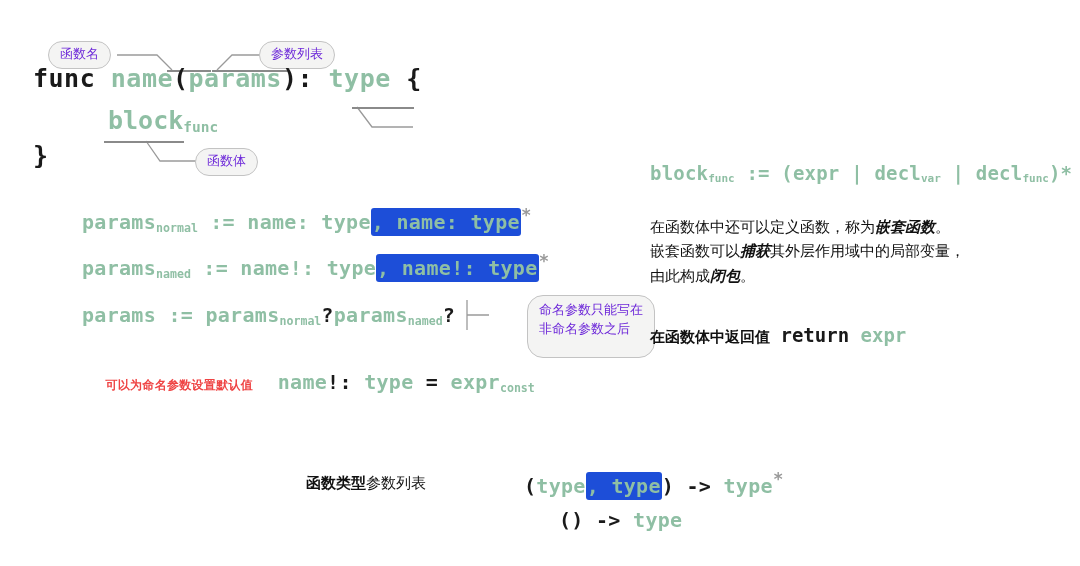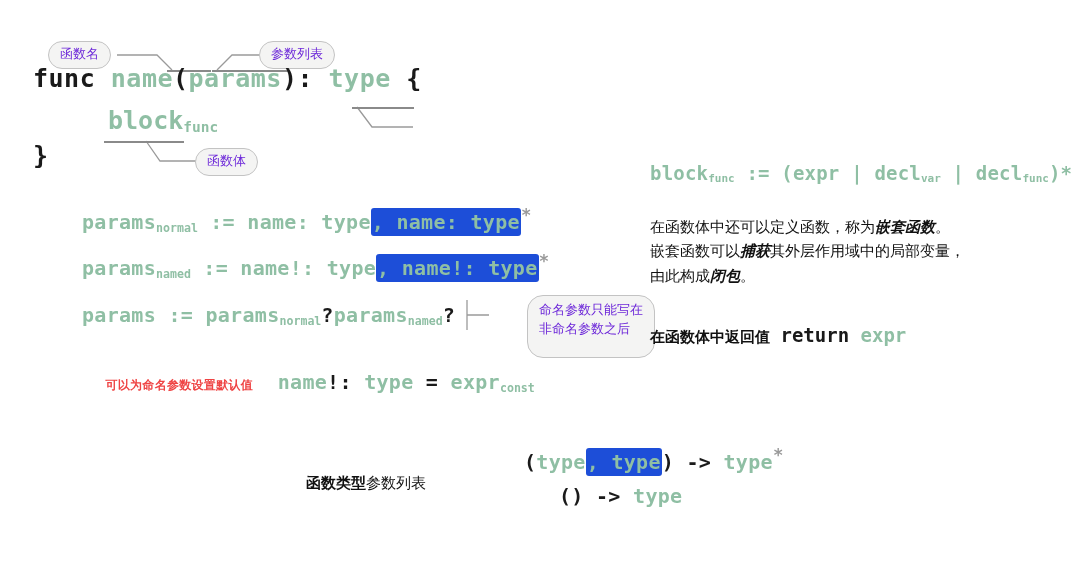--- a/index.html
+++ b/index.html
@@ -57,21 +57,21 @@
         font-size:15px;line-height:1.62;color:#111;white-space:pre-line;}
   .para b{font-weight:bold;font-style:italic;}
   .retline{position:absolute;font-size:15px;line-height:1;white-space:pre;
            font-family:"DejaVu Sans","Liberation Sans",sans-serif;font-weight:bold;color:#111;}
   .retline .mono{font-size:19px;}
 
   
   .ftlabel{position:absolute;font-family:"DejaVu Sans","Liberation Sans",sans-serif;
            font-size:15px;color:#111;white-space:pre;}
   .ftlabel b{font-weight:bold;}
-  .ftype{position:absolute;font-size:20px;line-height:1;white-space:pre;letter-spacing:.3px;}
+  .ftype{position:absolute;font-size:20px;line-height:1;white-space:pre;letter-spacing:.3px;margin-top:24px;}
 </style>
 </head>
 <body>
 
 <div class="canvas">
 
   <svg class="lines" viewBox="0 0 1080 566">
 
     <path d="M117,55 L157,55 L172,70" fill="none" stroke="#9a9a9a" stroke-width="1.3"></path>
 

